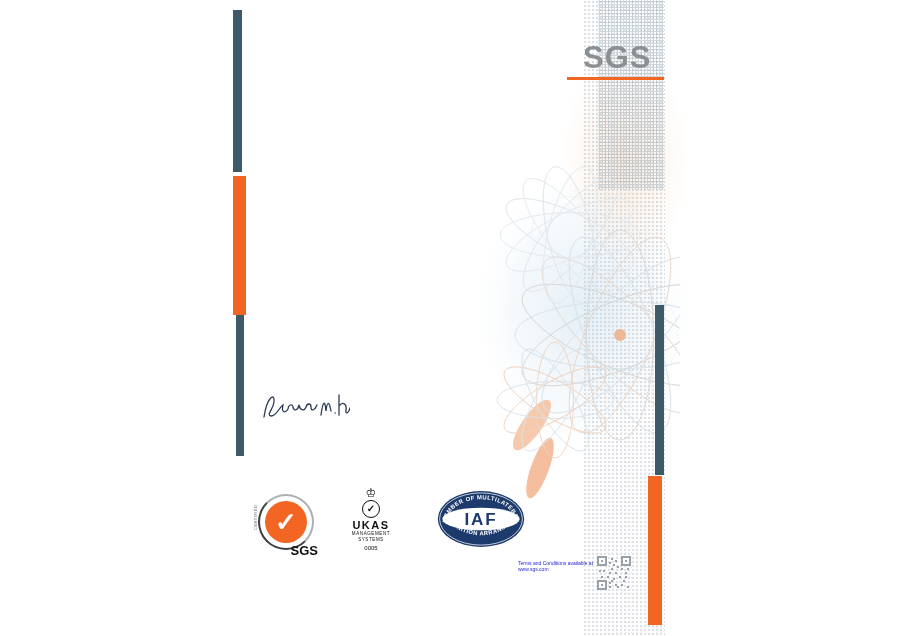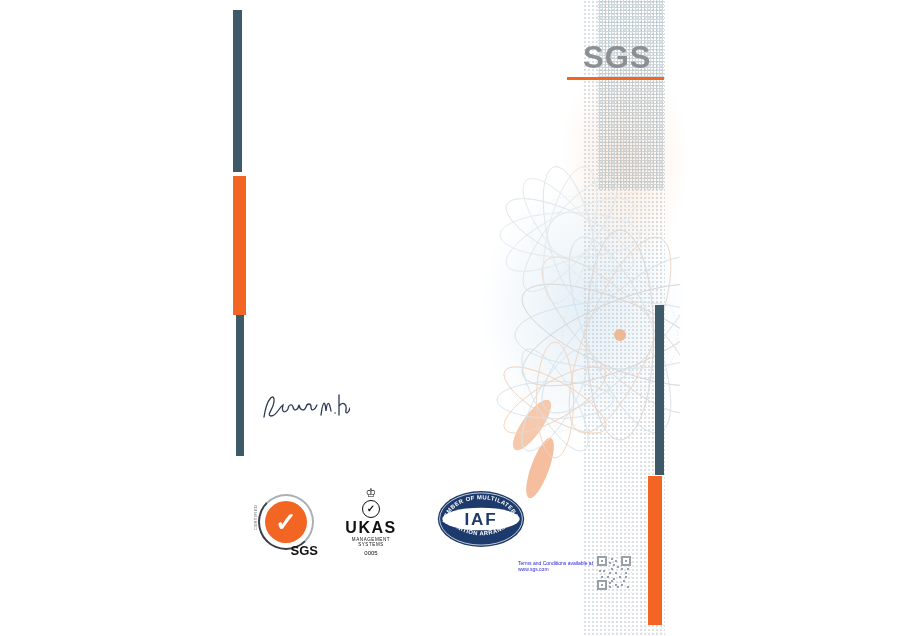--- a/index.html
+++ b/index.html
@@ -47,21 +47,21 @@
   .seal-ringtext{position:absolute;left:-3px;top:38px;font-size:4px;color:#666;letter-spacing:.5px;
                  transform:rotate(-90deg);transform-origin:left top;white-space:nowrap;}
   .seal-label{position:absolute;right:0;bottom:-2px;font-size:13px;font-weight:800;color:#101010;}
 
   
   .ukas{position:absolute;left:342px;top:487px;width:58px;height:72px;z-index:4;
         text-align:center;color:#101010;}
   .ukas-crown{font-size:12px;line-height:1;}
   .ukas-check{width:16px;height:16px;border:1.5px solid #101010;border-radius:50%;
               margin:1px auto;font-size:10px;line-height:16px;font-weight:bold;}
-  .ukas-name{font-size:16px;font-weight:800;letter-spacing:1.5px;line-height:1.1;}
+  .ukas-name{font-size:11px;font-weight:800;letter-spacing:1.5px;line-height:1.1;}
   .ukas-sub{font-size:4.5px;letter-spacing:.6px;line-height:1.3;}
   .ukas-num{font-size:6px;margin-top:2px;}
 
   
   .iaf{position:absolute;left:436px;top:489px;width:90px;height:60px;z-index:4;}
 
   
   .terms{position:absolute;left:518px;top:560px;width:78px;z-index:4;
          font-size:5px;line-height:1.25;color:#1F1FD4;}
   .qr{position:absolute;left:597px;top:556px;width:34px;height:34px;z-index:4;}

